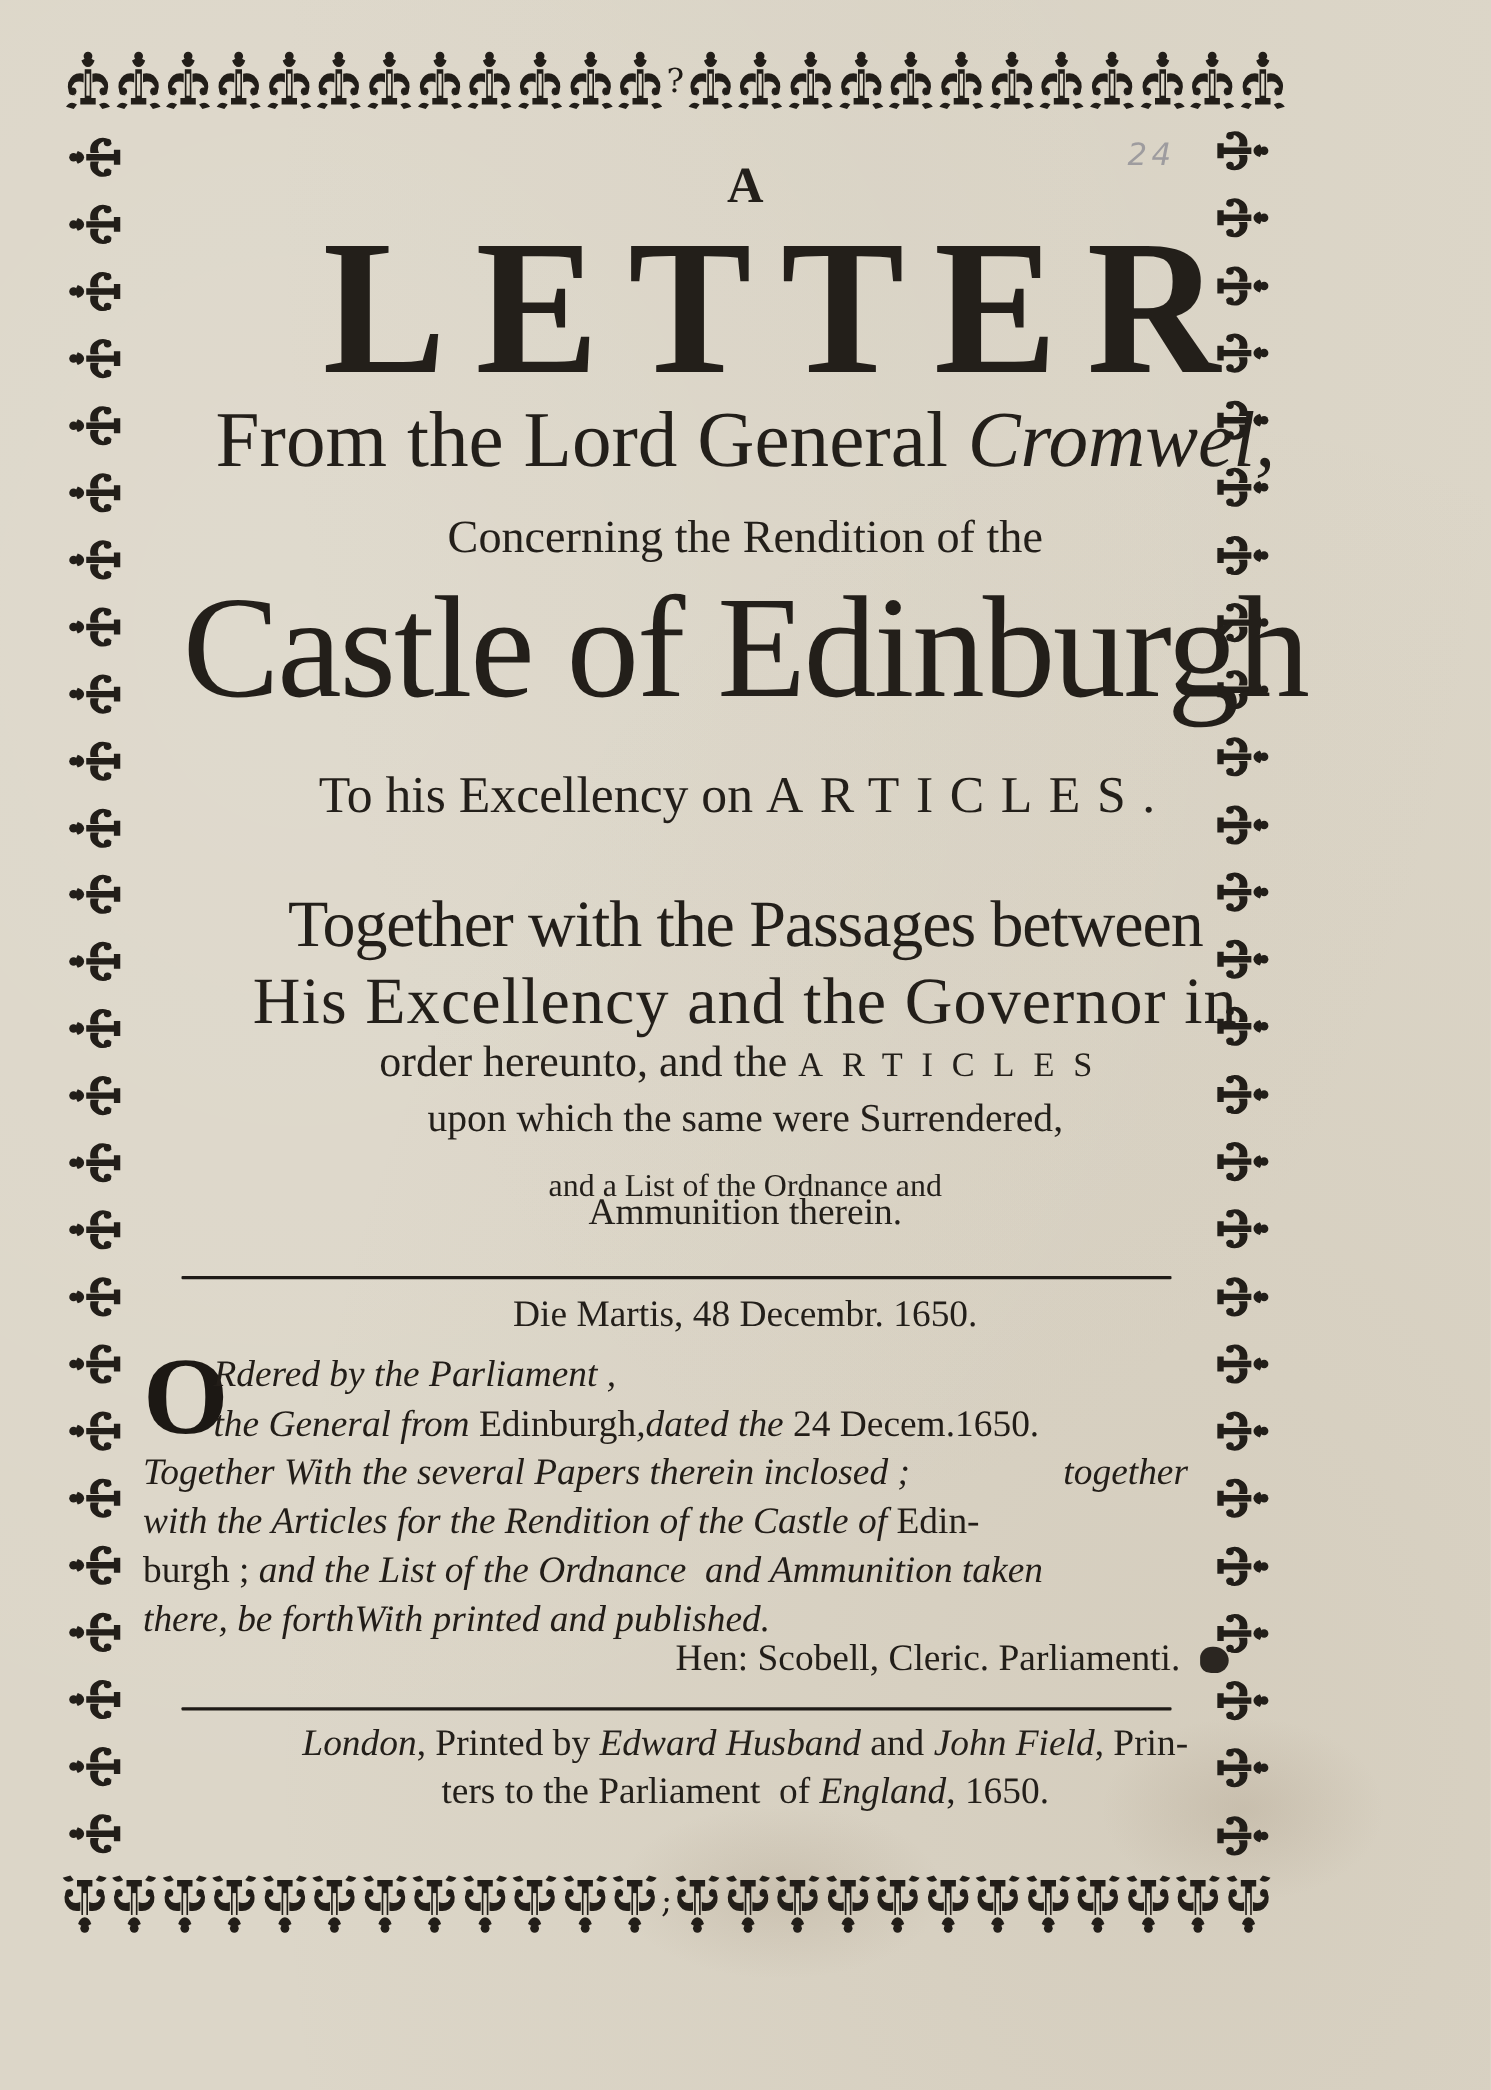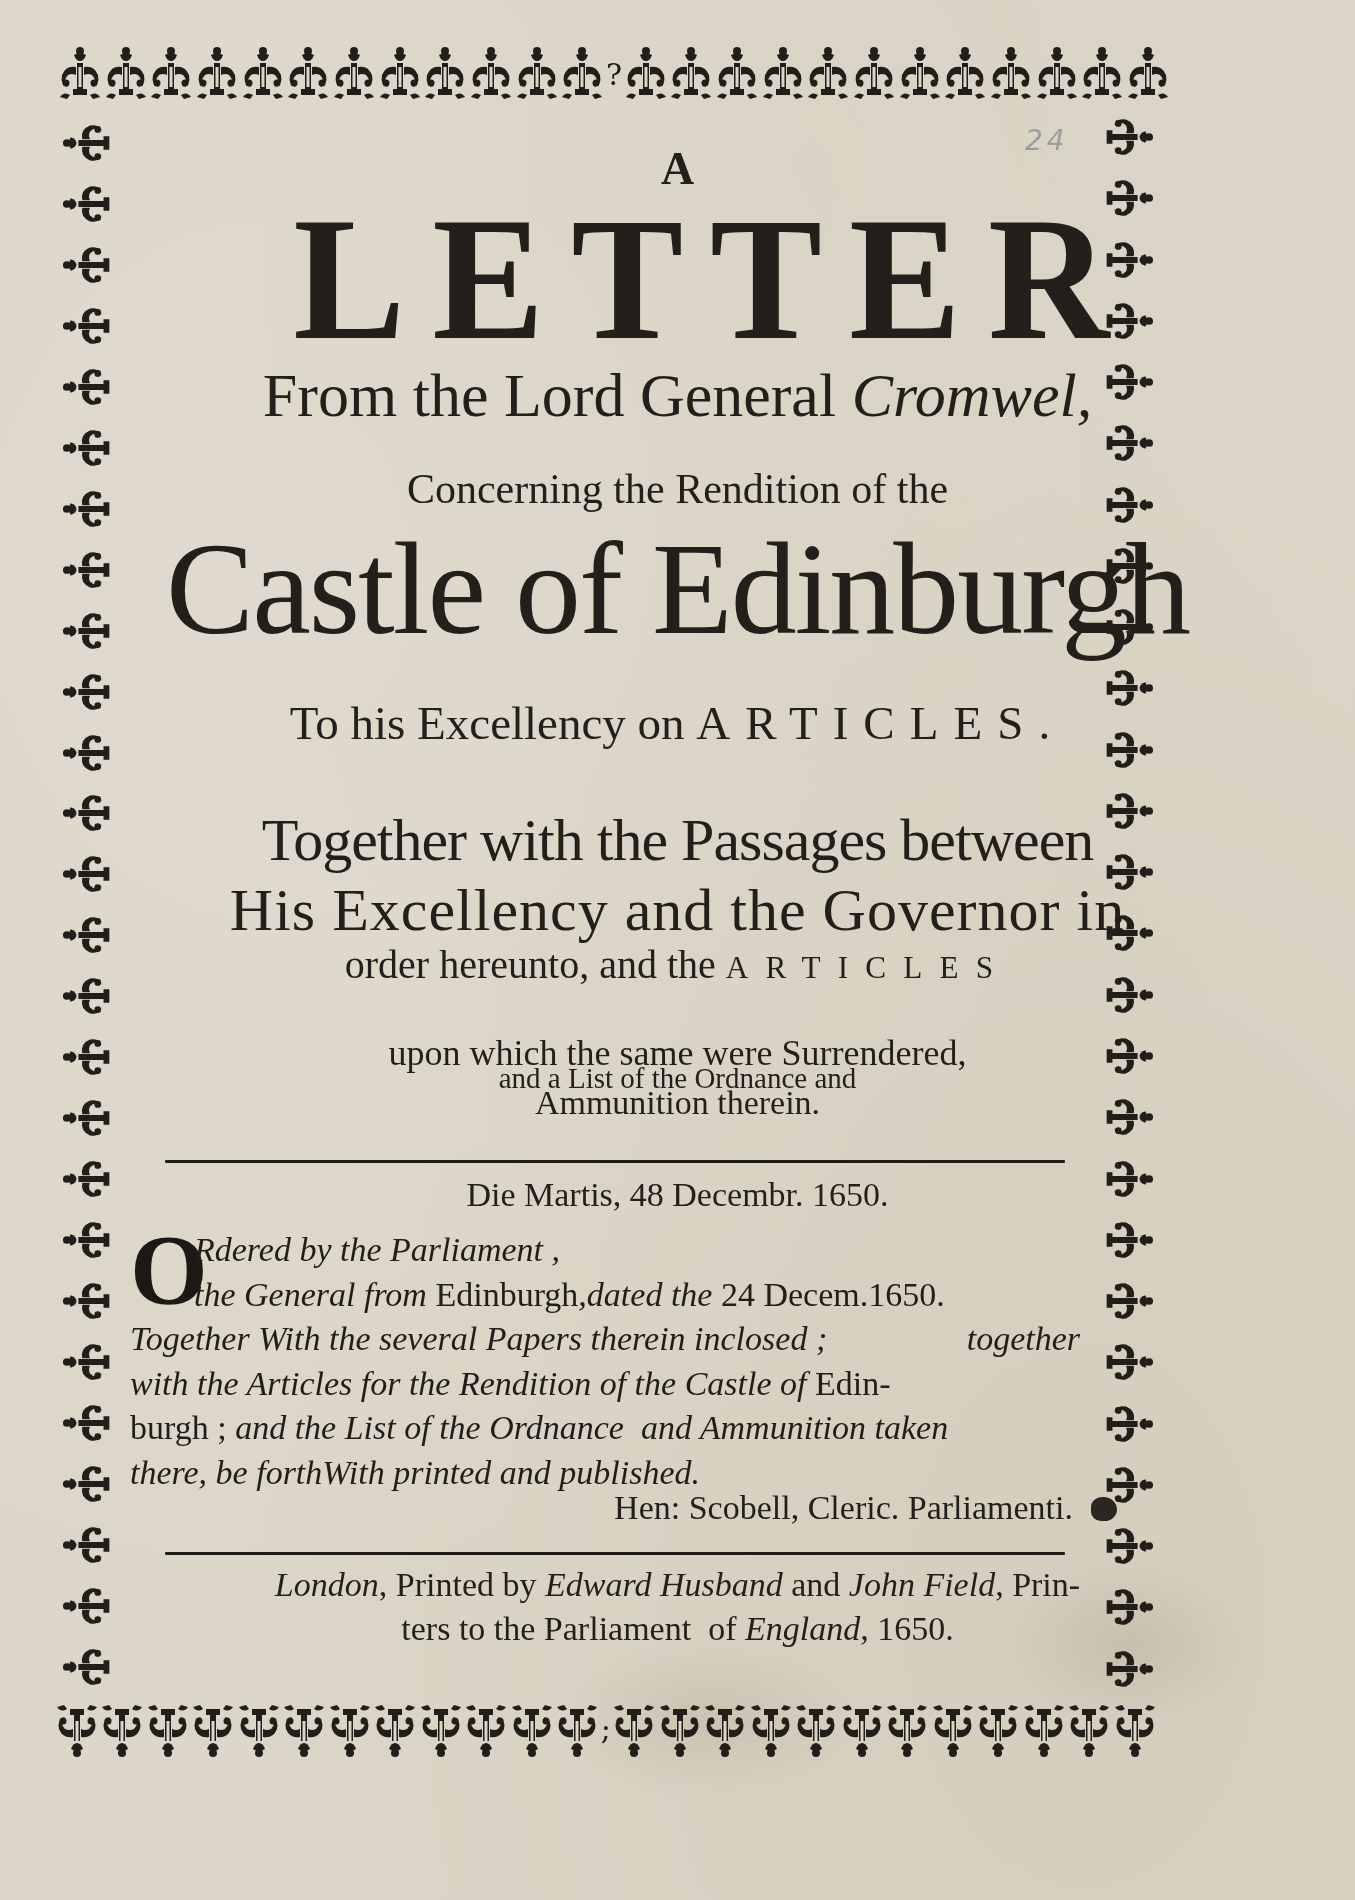--- a/index.html
+++ b/index.html
@@ -45,28 +45,28 @@
   .it { font-style: italic; }
   .sc { letter-spacing: 0.32em; }
   .sc-small { font-size: 0.78em; letter-spacing: 0.55em; }
 
   .title-a { top: 142px; font-size: 46px; font-weight: bold; letter-spacing: 0; }
   .title-letter {
     top: 192px; font-size: 175px; font-weight: bold; letter-spacing: 28px; line-height: 1;
     transform: scaleX(0.96); transform-origin: center;
     padding-left: 38px;
   }
-  .from-line { top: 364px; font-size: 62px; line-height: 1; }
+  .from-line { top: 364px; font-size: 72px; line-height: 1; }
   .concerning { top: 468px; font-size: 42px; line-height: 1; }
   .castle { top: 520px; font-size: 132px; line-height: 1.05; letter-spacing: -2px; }
   .tohis { top: 700px; font-size: 47px; line-height: 1; }
   .together { top: 810px; font-size: 60px; line-height: 1; letter-spacing: -1px; }
   .hisexc { top: 880px; font-size: 60px; line-height: 1; letter-spacing: 1px; }
   .order { top: 945px; font-size: 40px; line-height: 1; }
-  .upon { top: 998px; font-size: 36px; line-height: 1; margin-top: 37px; }
+  .upon { top: 998px; font-size: 36px; line-height: 1; }
   .list { top: 1064px; font-size: 29px; line-height: 1; }
   .ammo { top: 1086px; font-size: 34px; line-height: 1; }
 
   .rule {
     position: absolute; height: 3px; background: #1f1b17; border-radius: 1px;
   }
 
   .die { top: 1178px; font-size: 34px; line-height: 1; }
 
   .order-block {

